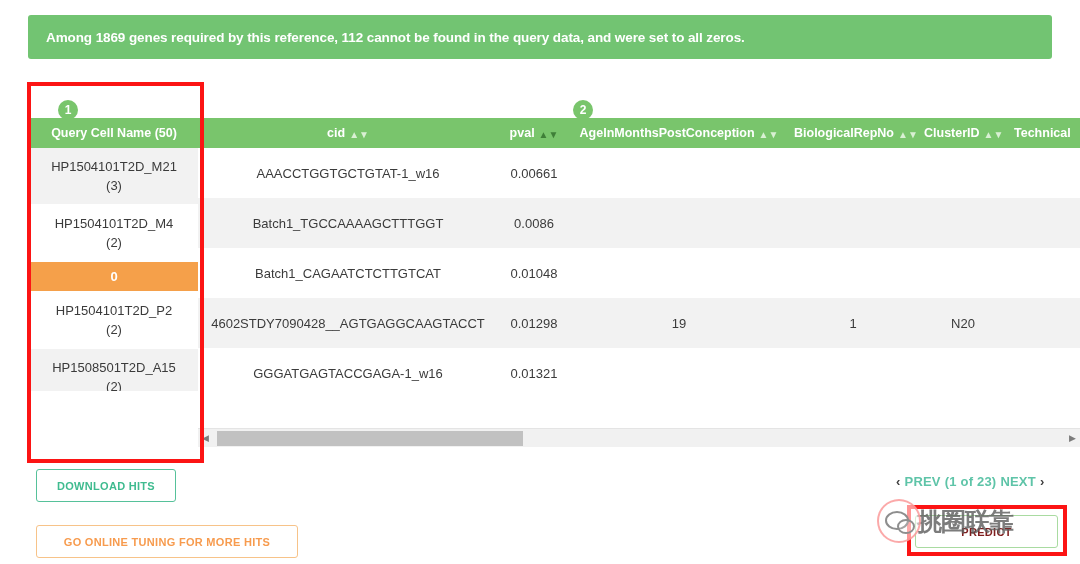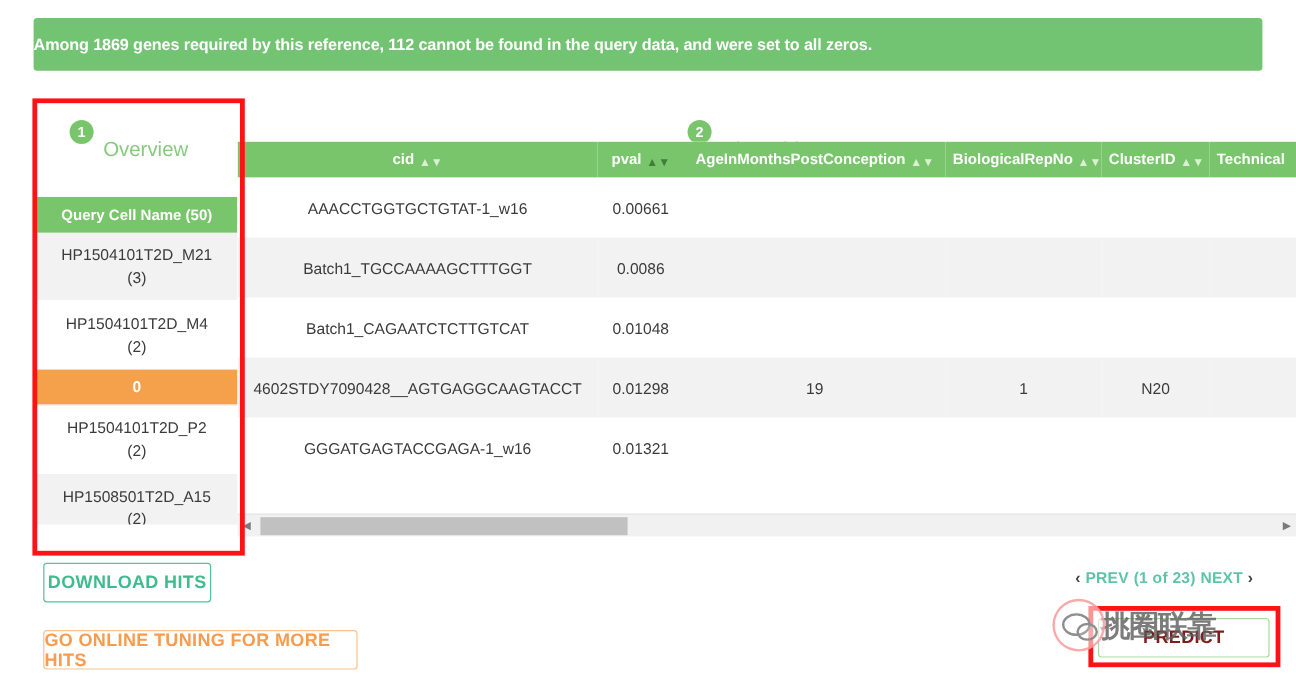--- a/index.html
+++ b/index.html
@@ -26,20 +26,21 @@
     background: #72c472;
     border-radius: 3px;
     box-sizing: border-box;
     display: flex;
     align-items: center;
   }
   #alert-banner .alert-text {
     color: #ffffff;
     font-size: 13.5px;
     font-weight: bold;
+    padding-left: 18px;
     letter-spacing: -0.1px;
   }
 
   
   .tab-title {
     position: absolute;
     display: flex;
     align-items: center;
     gap: 8px;
     font-size: 17px;
@@ -64,21 +65,20 @@
 
   
   #left-column {
     position: absolute;
     left: 30px;
     top: 118px;
     width: 168px;
     height: 273px;
     overflow: hidden;
     background: #ffffff;
-    margin-top: 46px;
   }
   #left-header {
     height: 30px;
     background: #79c56c;
     color: #ffffff;
     font-weight: bold;
     font-size: 12.5px;
     display: flex;
     align-items: center;
     justify-content: center;
@@ -187,21 +187,21 @@
     width: 306px;
     height: 15px;
     background: #c1c1c1;
   }
 
   
   .btn {
     position: absolute;
     box-sizing: border-box;
     background: #ffffff;
-    font-size: 15px;
+    font-size: 11px;
     font-weight: bold;
     letter-spacing: 0.3px;
     display: flex;
     align-items: center;
     justify-content: center;
     cursor: pointer;
     border-radius: 3px;
   }
   #btn-download {
     left: 36px; top: 469px;

